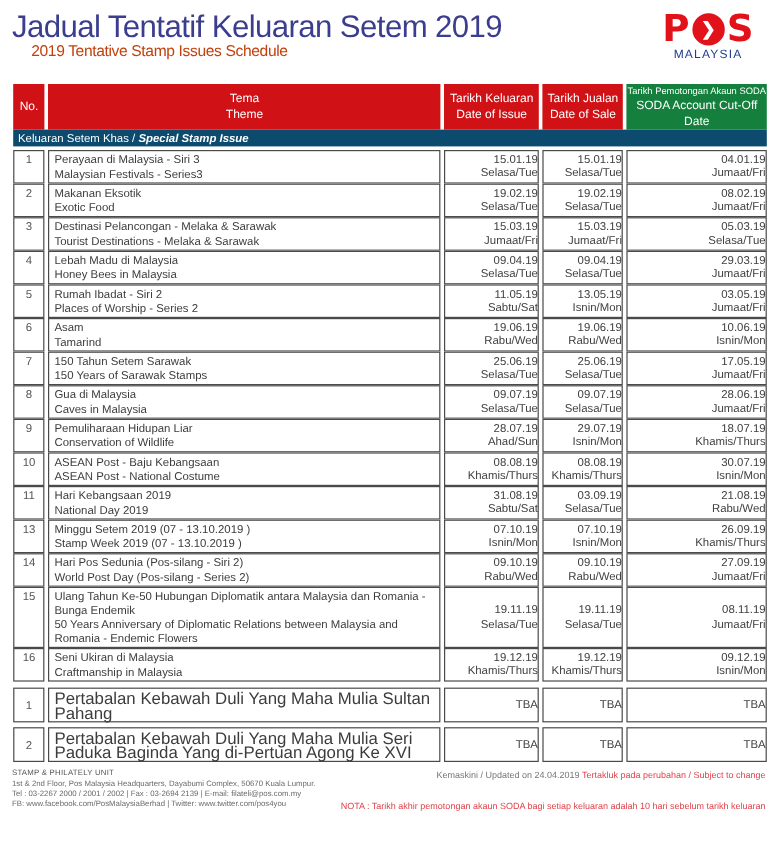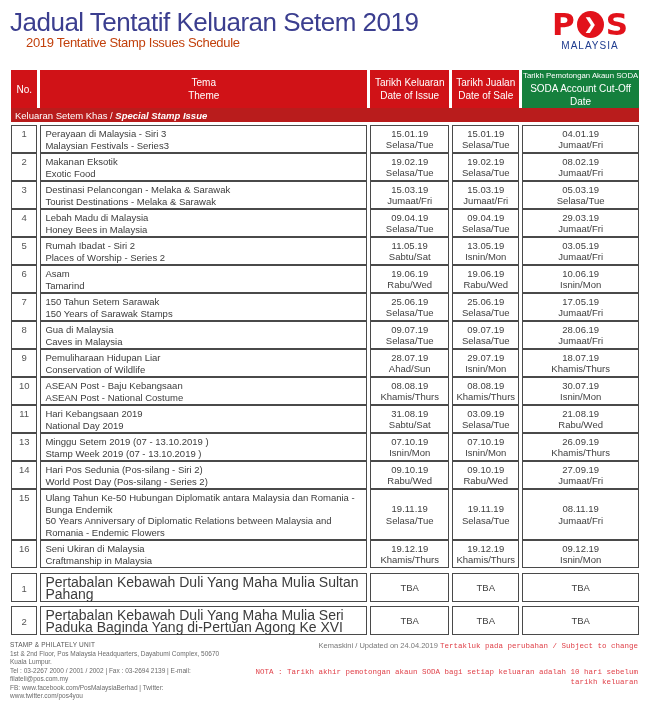--- a/index.html
+++ b/index.html
@@ -23,38 +23,38 @@
   col.c-no    { width: 26px; }
   col.c-theme { width: 322px; }
   col.c-issue { width: 78px; }
   col.c-sale  { width: 66px; }
   col.c-soda  { width: 115px; }
 
   thead th { background: #d01217; color: #fff; font-weight: normal; vertical-align: middle; height: 35px; font-size: 10px; line-height: 13px; }
   thead th.blue { background: #15803d; }
   thead th .sm { font-size: 7.8px; line-height: 12px; }
 
-  tr.bar td { background: #b91c1c; color: #fff; font-size: 9.5px; height: 14px; padding: 1px 4px; }
+  tr.bar td { background: #0c4a6e; color: #fff; font-size: 9.5px; height: 14px; padding: 1px 4px; }
   tr.bar i { font-weight: bold; font-style: italic; }
   tr.sp td { height: 3px; border: none; background: transparent; }
 
   td.no, td.theme, td.date { border: 1px solid #4a4a4a; font-size: 9.5px; line-height: 11.5px; background: #fff; }
   td.no   { text-align: center; vertical-align: top; padding-top: 2px; color: #555; height: 25px; }
   td.theme{ text-align: left; vertical-align: top; padding: 2px 3px 1px 4px; }
-  td.date { text-align: center; vertical-align: middle; color: #414141; }
+  td.date { text-align: right; vertical-align: middle; color: #414141; }
   tr.comm td.no, tr.comm td.theme { vertical-align: middle; height: 28px; }
   tr.comm td.theme { font-size: 14px; line-height: 12px; }
 
   
   .foot { display: flex; justify-content: space-between; align-items: flex-start; margin-top: 6px; padding: 0 2px; }
   .f-left { font-size: 6.5px; line-height: 8.5px; color: #6a6a6a; }
   .f-unit { color: #555; letter-spacing: 0.2px; }
   .f-right { text-align: right; }
   .updated { font-size: 7.5px; color: #777; }
-  .red { color: #e0424a; font-family: Liberation Mono, monospace; }
+  .red { color: #e0424a; }
   .nota { font-size: 7.5px; line-height: 10px; margin-top: 17px; }
 </style>
 </head>
 <body>
 
 <div class="page">
 
   <div class="hdr">
     <div class="titles">
       <div class="title">Jadual Tentatif Keluaran Setem 2019</div>

